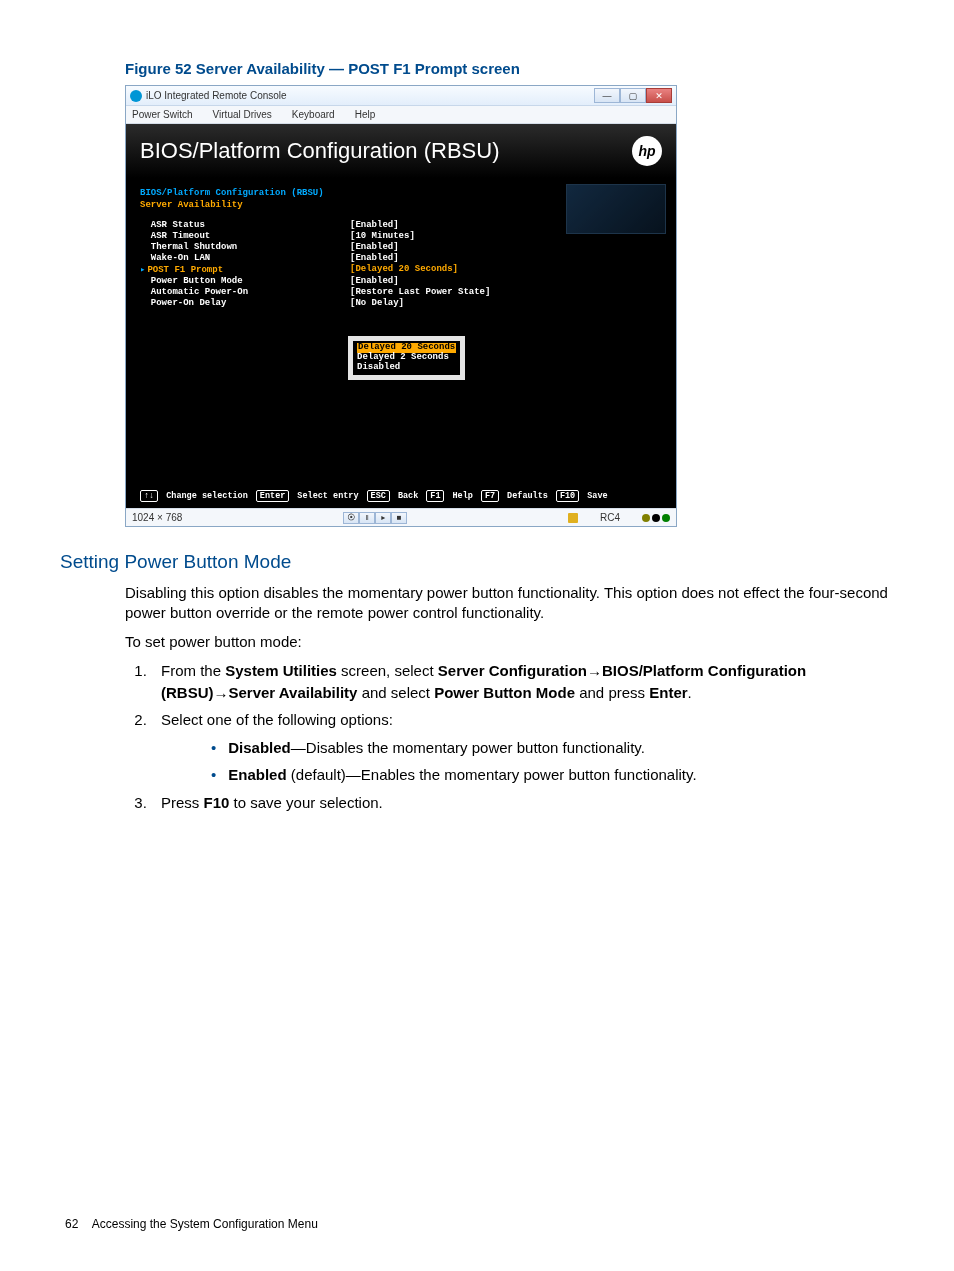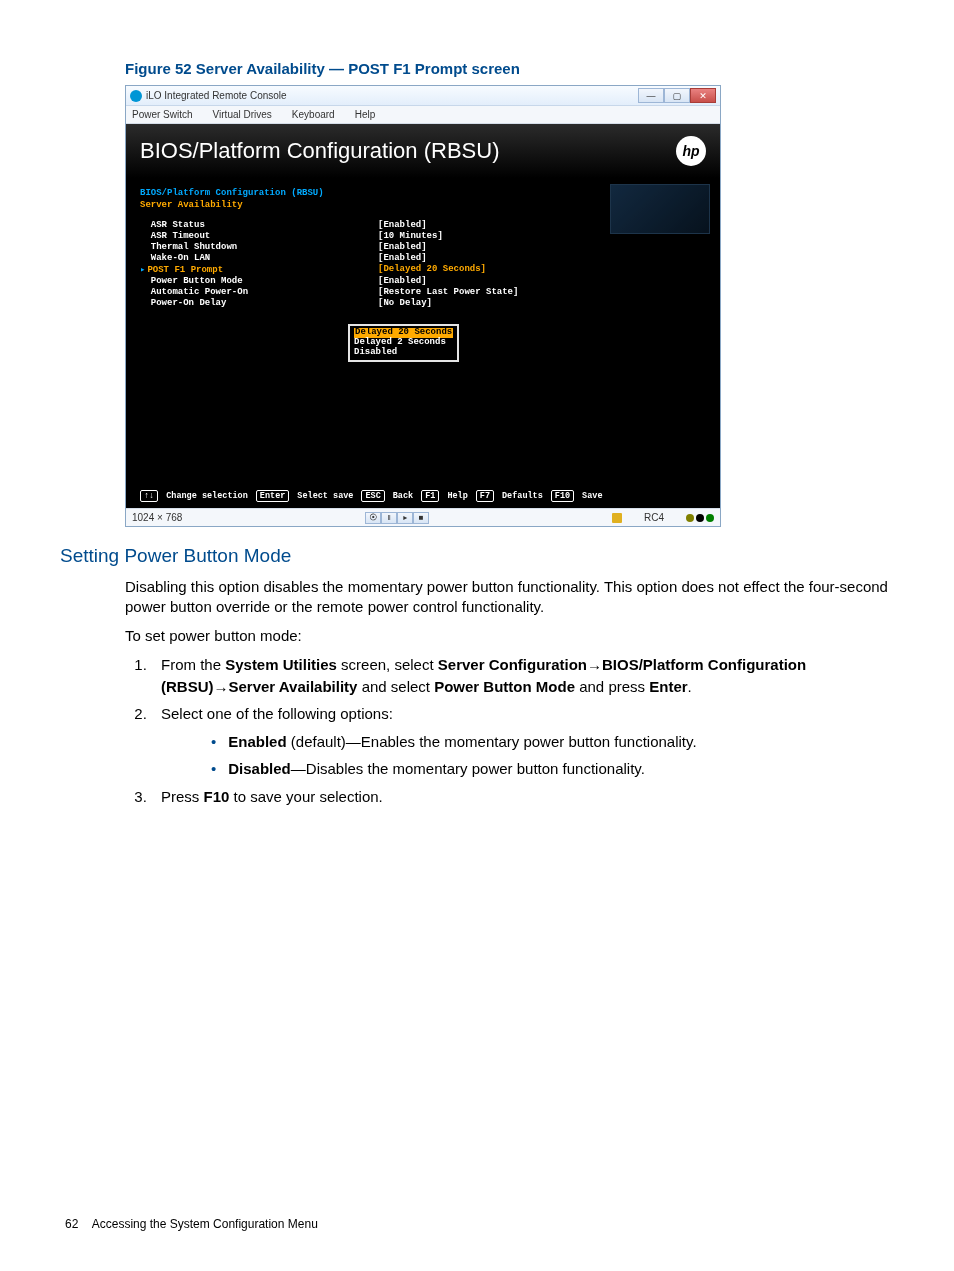--- a/index.html
+++ b/index.html
@@ -15,21 +15,21 @@
   }
   .fig-caption {
     color: #004b8d;
     font-weight: bold;
     font-size: 15px;
     margin-left: 65px;
     margin-bottom: 8px;
   }
   
   .window {
-    width: 596px;
+    width: 552px;
     margin-left: 65px;
     border: 1px solid #8aa7c5;
     background: #7f1d1d;
   }
   .titlebar {
     height: 20px;
     background: linear-gradient(#f7fbff,#e3eefb);
     border-bottom: 1px solid #c7d7ea;
     display: flex;
     align-items: center;
@@ -112,28 +112,28 @@
     opacity:0.7;
   }
   .crumb { color:#00aaff; font-weight:bold; margin-bottom:2px;}
   .subcrumb { color:#ffaa00; font-weight:bold; margin-bottom:10px;}
   .settings-grid {
     display:grid;
     grid-template-columns: 210px auto;
     row-gap:1px;
   }
   .settings-grid .lbl { color:#fff; font-weight:bold; }
-  .settings-grid .val { color:#fff; font-weight:bold;margin-left:28px; }
+  .settings-grid .val { color:#fff; font-weight:bold; }
   .settings-grid .sel-row .lbl-inner { color:#ffaa00; }
   .settings-grid .sel-row .val-inner { color:#ffaa00; }
   .arrow { color:#00aaff; margin-right:2px;}
   .popup {
     position:absolute;
-    top:146px; left:222px;
-    border:2px solid #e5e5e5;
+    top:158px; left:222px;
+    border:5px solid #e5e5e5;
     background:#000;
     padding:2px 4px;
   }
   .popup div { color:#fff; font-weight:bold; line-height:1.1;}
   .popup .hl { background:#ffaa00; color:#000; padding:0 1px;}
   .key-hints {
     position:absolute;
     bottom:6px; left:14px; right:14px;
     display:flex;
     gap:8px;
@@ -179,21 +179,21 @@
   }
   .dots { display:flex; gap:2px;}
   .dot { width:8px;height:8px;border-radius:50%;}
   .dot.a{background:#808000;}
   .dot.b{background:#000;}
   .dot.c{background:#008000;}
   
   .section-heading {
     color:#004b8d;
     font-size:19px;
-    margin-top:18px;
+    margin-top:24px;
     margin-bottom:10px;
     font-weight:normal;
   }
   .body-text {
     margin-left:65px;
     line-height:1.35;
     font-size:15px;
   }
   .body-text p { margin-bottom:8px; }
   ol.steps { margin-left:65px; padding-left:26px; font-size:15px; line-height:1.45;}
@@ -259,21 +259,21 @@
         </div>
       <div class="popup">
         <div class="hl">Delayed 20 Seconds</div>
         <div>Delayed 2 Seconds</div>
         <div>Disabled</div>
       </div>
       <div class="key-hints" id="key-hints">
           <span class="key">↑↓</span>
           <span>Change selection</span>
           <span class="key">Enter</span>
-          <span>Select save</span>
+          <span>Select entry</span>
           <span class="key">ESC</span>
           <span>Back</span>
           <span class="key">F1</span>
           <span>Help</span>
           <span class="key">F7</span>
           <span>Defaults</span>
           <span class="key">F10</span>
           <span>Save</span>
         </div>
     </div>
@@ -305,22 +305,22 @@
   <p>To set power button mode:</p>
 </div>
 
 <ol class="steps">
   <li>
     <span>From the </span><b>System Utilities</b><span> screen, select </span><b>Server Configuration</b><span>→</span><b>BIOS/Platform Configuration (RBSU)</b><span>→</span><b>Server Availability</b><span> and select </span><b>Power Button Mode</b><span> and press </span><b>Enter</b>.
   </li>
   <li>
     <span>Select one of the following options:</span>
     <ul class="bullets">
+      <li><b>Disabled</b><span>—Disables the momentary power button functionality.</span></li>
       <li><b>Enabled</b><span> (default)—Enables the momentary power button functionality.</span></li>
-      <li><b>Disabled</b><span>—Disables the momentary power button functionality.</span></li>
     </ul>
   </li>
   <li>
     <span>Press </span><b>F10</b><span> to save your selection.</span>
   </li>
 </ol>
 
 <div class="footer">
   <span>62</span>&nbsp;&nbsp;&nbsp;&nbsp;<span>Accessing the System Configuration Menu</span>
 </div>

